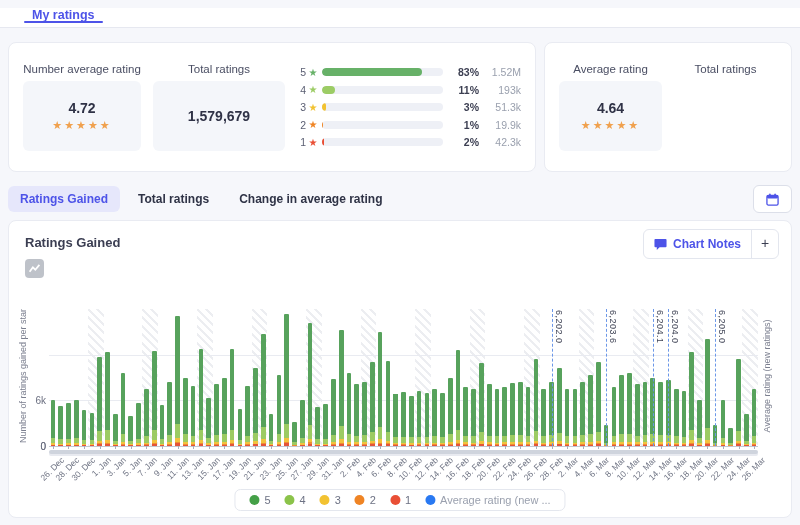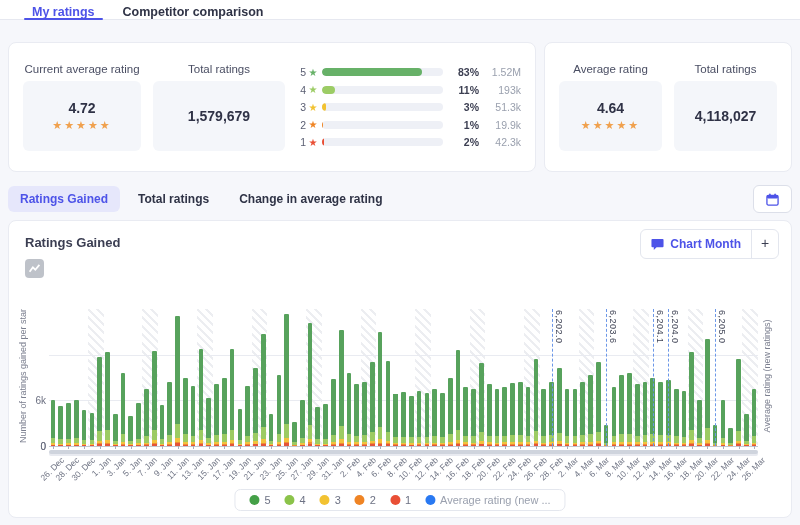--- a/index.html
+++ b/index.html
@@ -1,19 +1,19 @@
 <!DOCTYPE html>
 <html><head>
 <meta charset="utf-8">
 <style>
   html,body{margin:0;padding:0;background:#f6f7fb;font-family:"Liberation Sans",sans-serif;}
   .page{position:relative;width:800px;height:525px;background:#f6f7fb;overflow:hidden;color:#33364a;}
 
   
-  .topbar{position:absolute;left:0;top:0;width:800px;height:20px;background:#fff;border-bottom:1px solid #e6e8f0;display:flex;align-items:flex-end;padding-left:18px;box-sizing:border-box;}
+  .topbar{position:absolute;left:0;top:8px;width:800px;height:20px;background:#fff;border-bottom:1px solid #e6e8f0;display:flex;align-items:flex-start;padding-left:18px;box-sizing:border-box;}
   .toptab{display:flex;align-items:center;padding:0 14px;font-size:12.5px;font-weight:600;color:#2f3346;cursor:pointer;position:relative;}
   .toptab.active{color:#4d53e8;}
   .toptab.active:after{content:"";position:absolute;left:6px;right:6px;bottom:-1px;height:2px;background:#4d53e8;border-radius:2px;}
 
   
   .card{position:absolute;background:#fff;border:1px solid #e9ebf2;border-radius:8px;box-sizing:border-box;}
   .card-title{font-size:13px;font-weight:600;color:#3b3e52;}
   #card-current{left:8px;top:42px;width:528px;height:130px;padding:12px 14px;}
   #card-category{left:544px;top:42px;width:248px;height:130px;padding:12px 14px;}
   .card-body{display:flex;margin-top:8px;gap:12px;}
@@ -76,27 +76,26 @@
   .legend-item:last-child{color:#9aa0ae;}
   .legend-dot{width:10px;height:10px;border-radius:50%;}
 </style>
 </head>
 <body>
 
 <div class="page">
 
   <div class="topbar">
     <div class="toptab active">My ratings</div>
-    <div class="toptab">Competitor comparison</div>
   </div>
 
   <section class="card" id="card-current">
     <div class="card-body">
       <div class="stat" style="width:118px;">
-        <div class="stat-label">Current average rating</div>
+        <div class="stat-label">Number average rating</div>
         <div class="stat-box">
           <div class="stat-value">4.72</div>
           <div class="stars">★★★★★</div>
         </div>
       </div>
       <div class="stat" style="width:132px;">
         <div class="stat-label">Total ratings</div>
         <div class="stat-box">
           <div class="stat-value">1,579,679</div>
         </div>
@@ -155,23 +154,20 @@
     <div class="card-body">
       <div class="stat" style="flex:1;">
         <div class="stat-label">Average rating</div>
         <div class="stat-box">
           <div class="stat-value">4.64</div>
           <div class="stars">★★★★★</div>
         </div>
       </div>
       <div class="stat" style="flex:1;">
         <div class="stat-label">Total ratings</div>
-        <div class="stat-box">
-          <div class="stat-value">4,118,027</div>
-        </div>
       </div>
     </div>
   </section>
 
   <div class="subtabs">
     <div class="pill active">Ratings Gained</div>
     <div class="pill">Total ratings</div>
     <div class="pill">Change in average rating</div>
     <div class="date-box">
       <svg width="13" height="13" viewBox="0 0 14 14">
@@ -184,21 +180,21 @@
   </div>
 
   <section class="card" id="chart-card">
     <div class="chart-head">Ratings Gained</div>
 
     <div class="notes-group">
       <div class="notes-btn">
         <svg width="13" height="13" viewBox="0 0 14 14">
             <path d="M1.5 1h11a1 1 0 0 1 1 1v7a1 1 0 0 1-1 1H6l-3 3v-3H1.5a1 1 0 0 1-1-1V2a1 1 0 0 1 1-1z" fill="#4d53e8"></path>
           </svg>
-        <span>Chart Month</span>
+        <span>Chart Notes</span>
       </div>
       <div class="plus-btn">+</div>
     </div>
 
     <div class="logo">
       <span class="logo-sq">
         <svg width="13" height="13" viewBox="0 0 16 16">
             <polyline points="2,12 6,6.5 9,9.5 14,3.5" fill="none" stroke="#ffffff" stroke-width="2.2"></polyline>
           </svg>
       </span>

